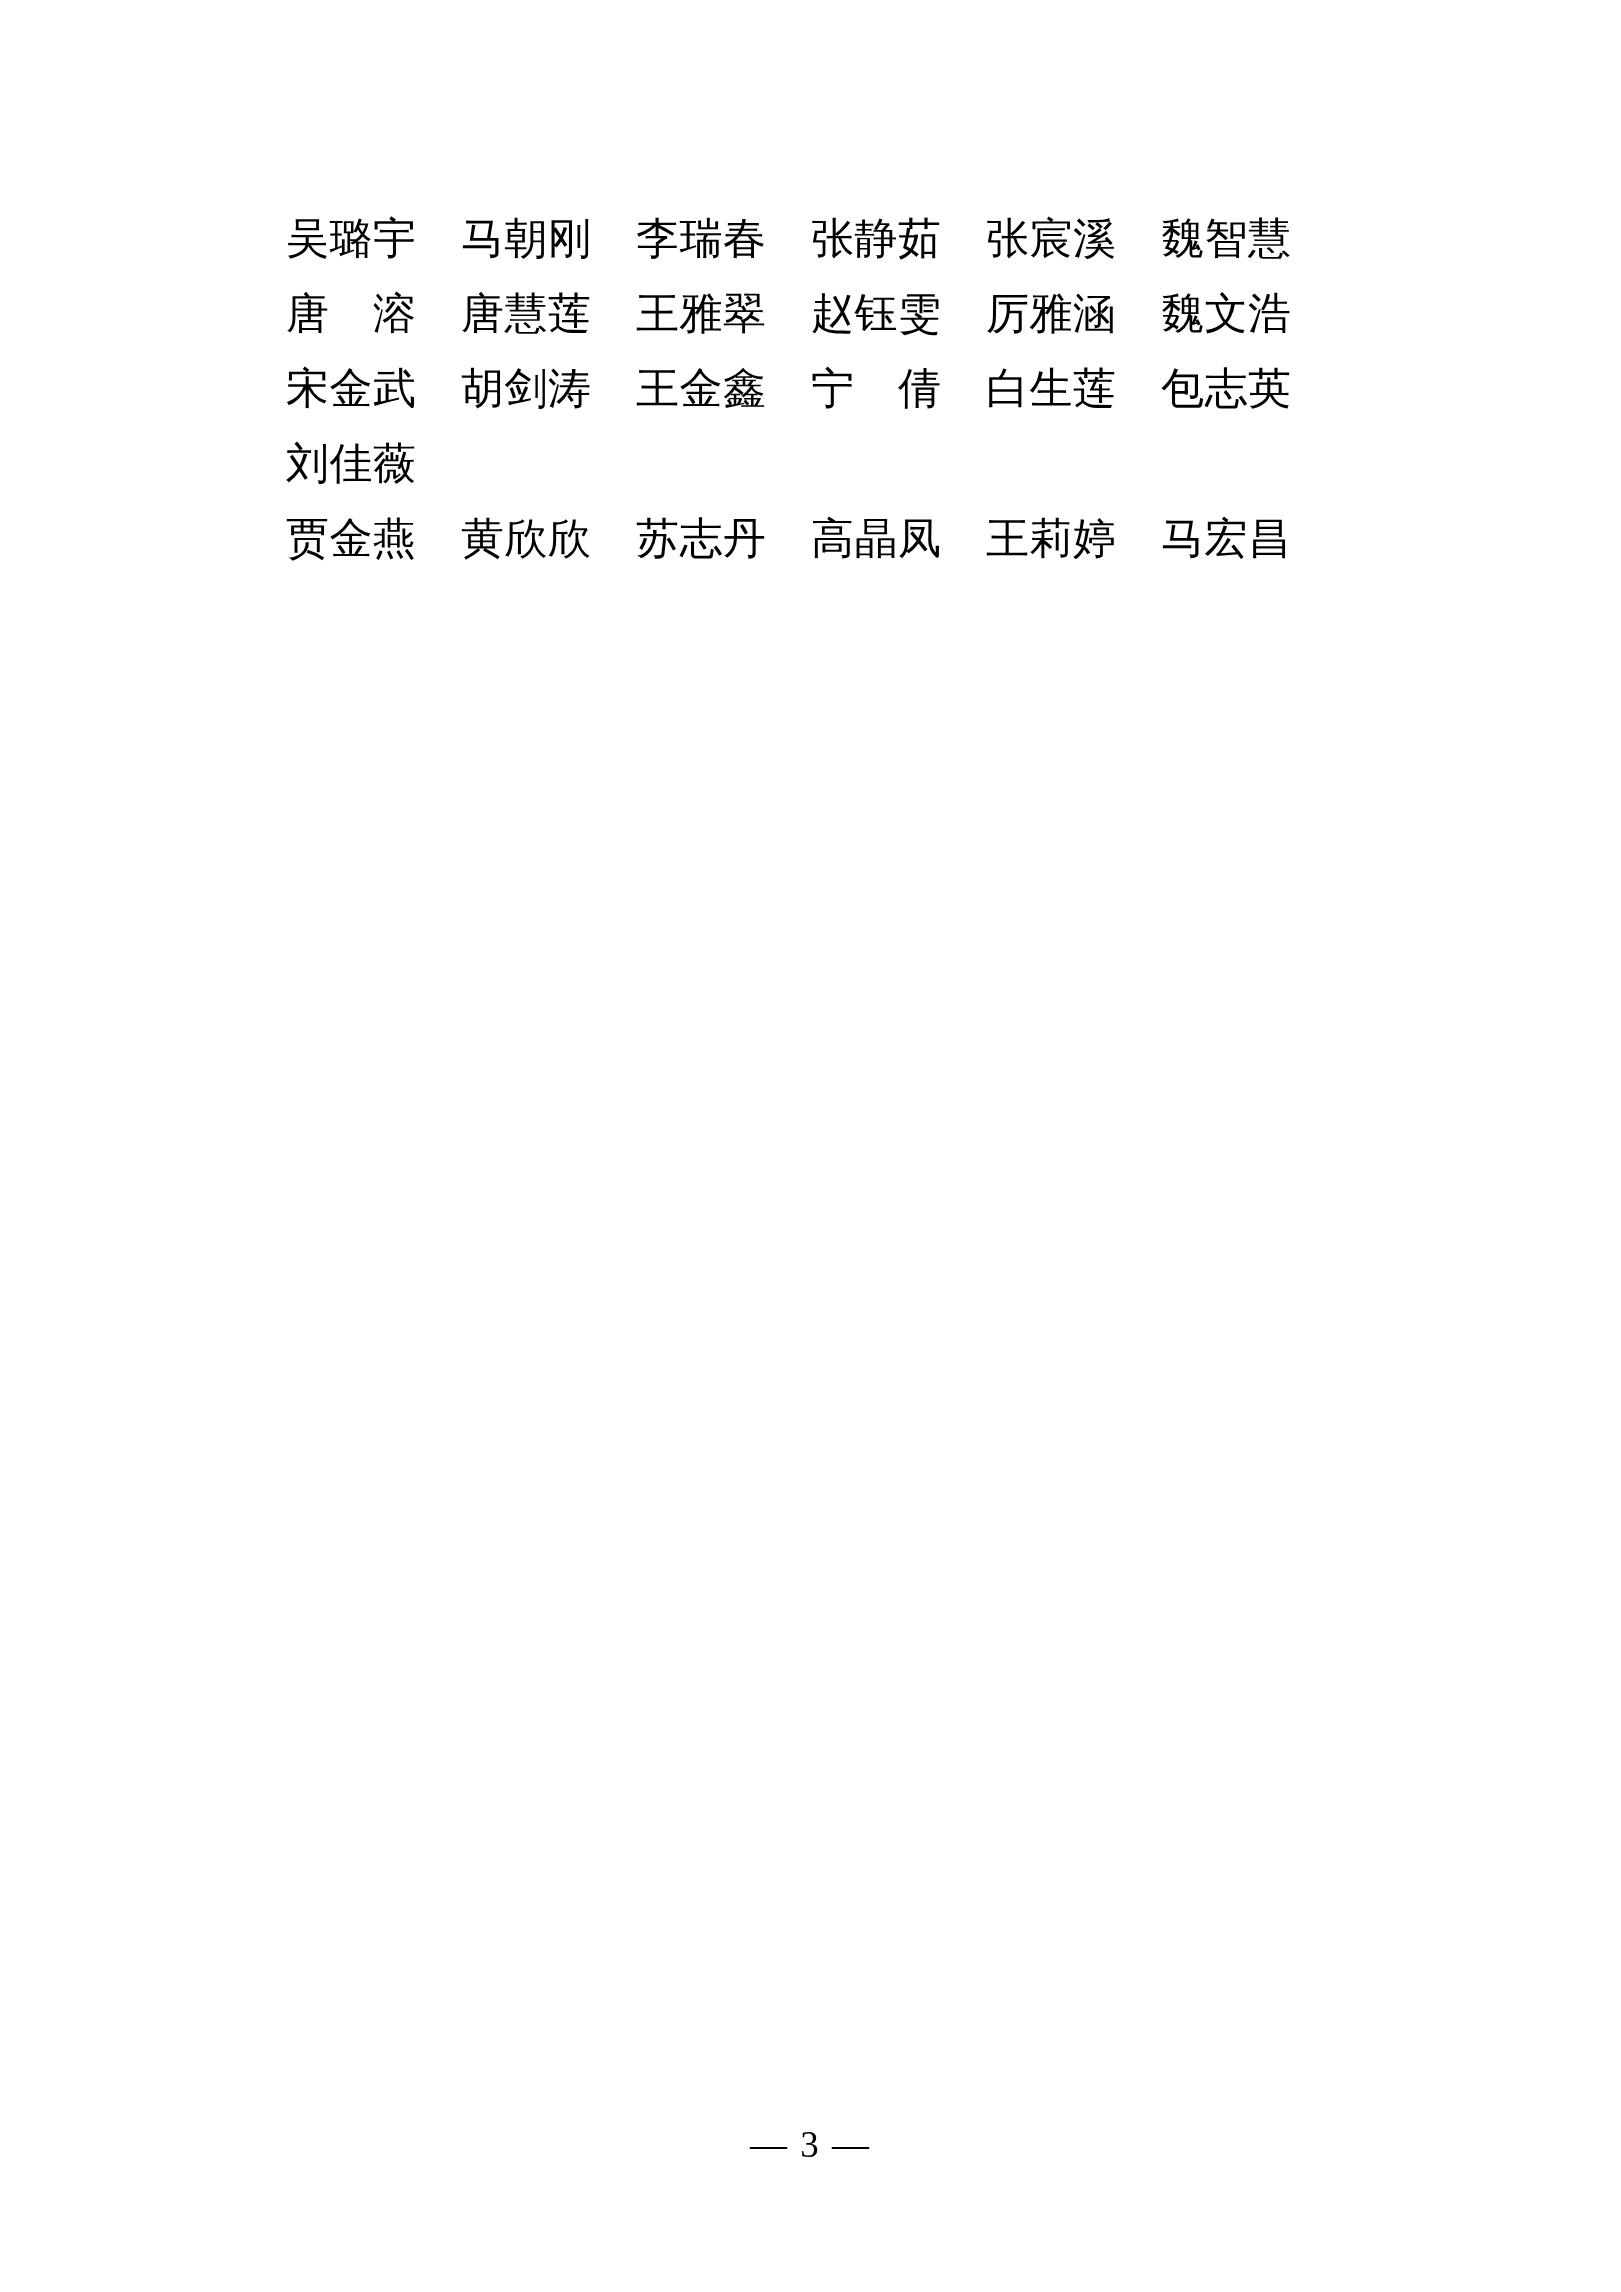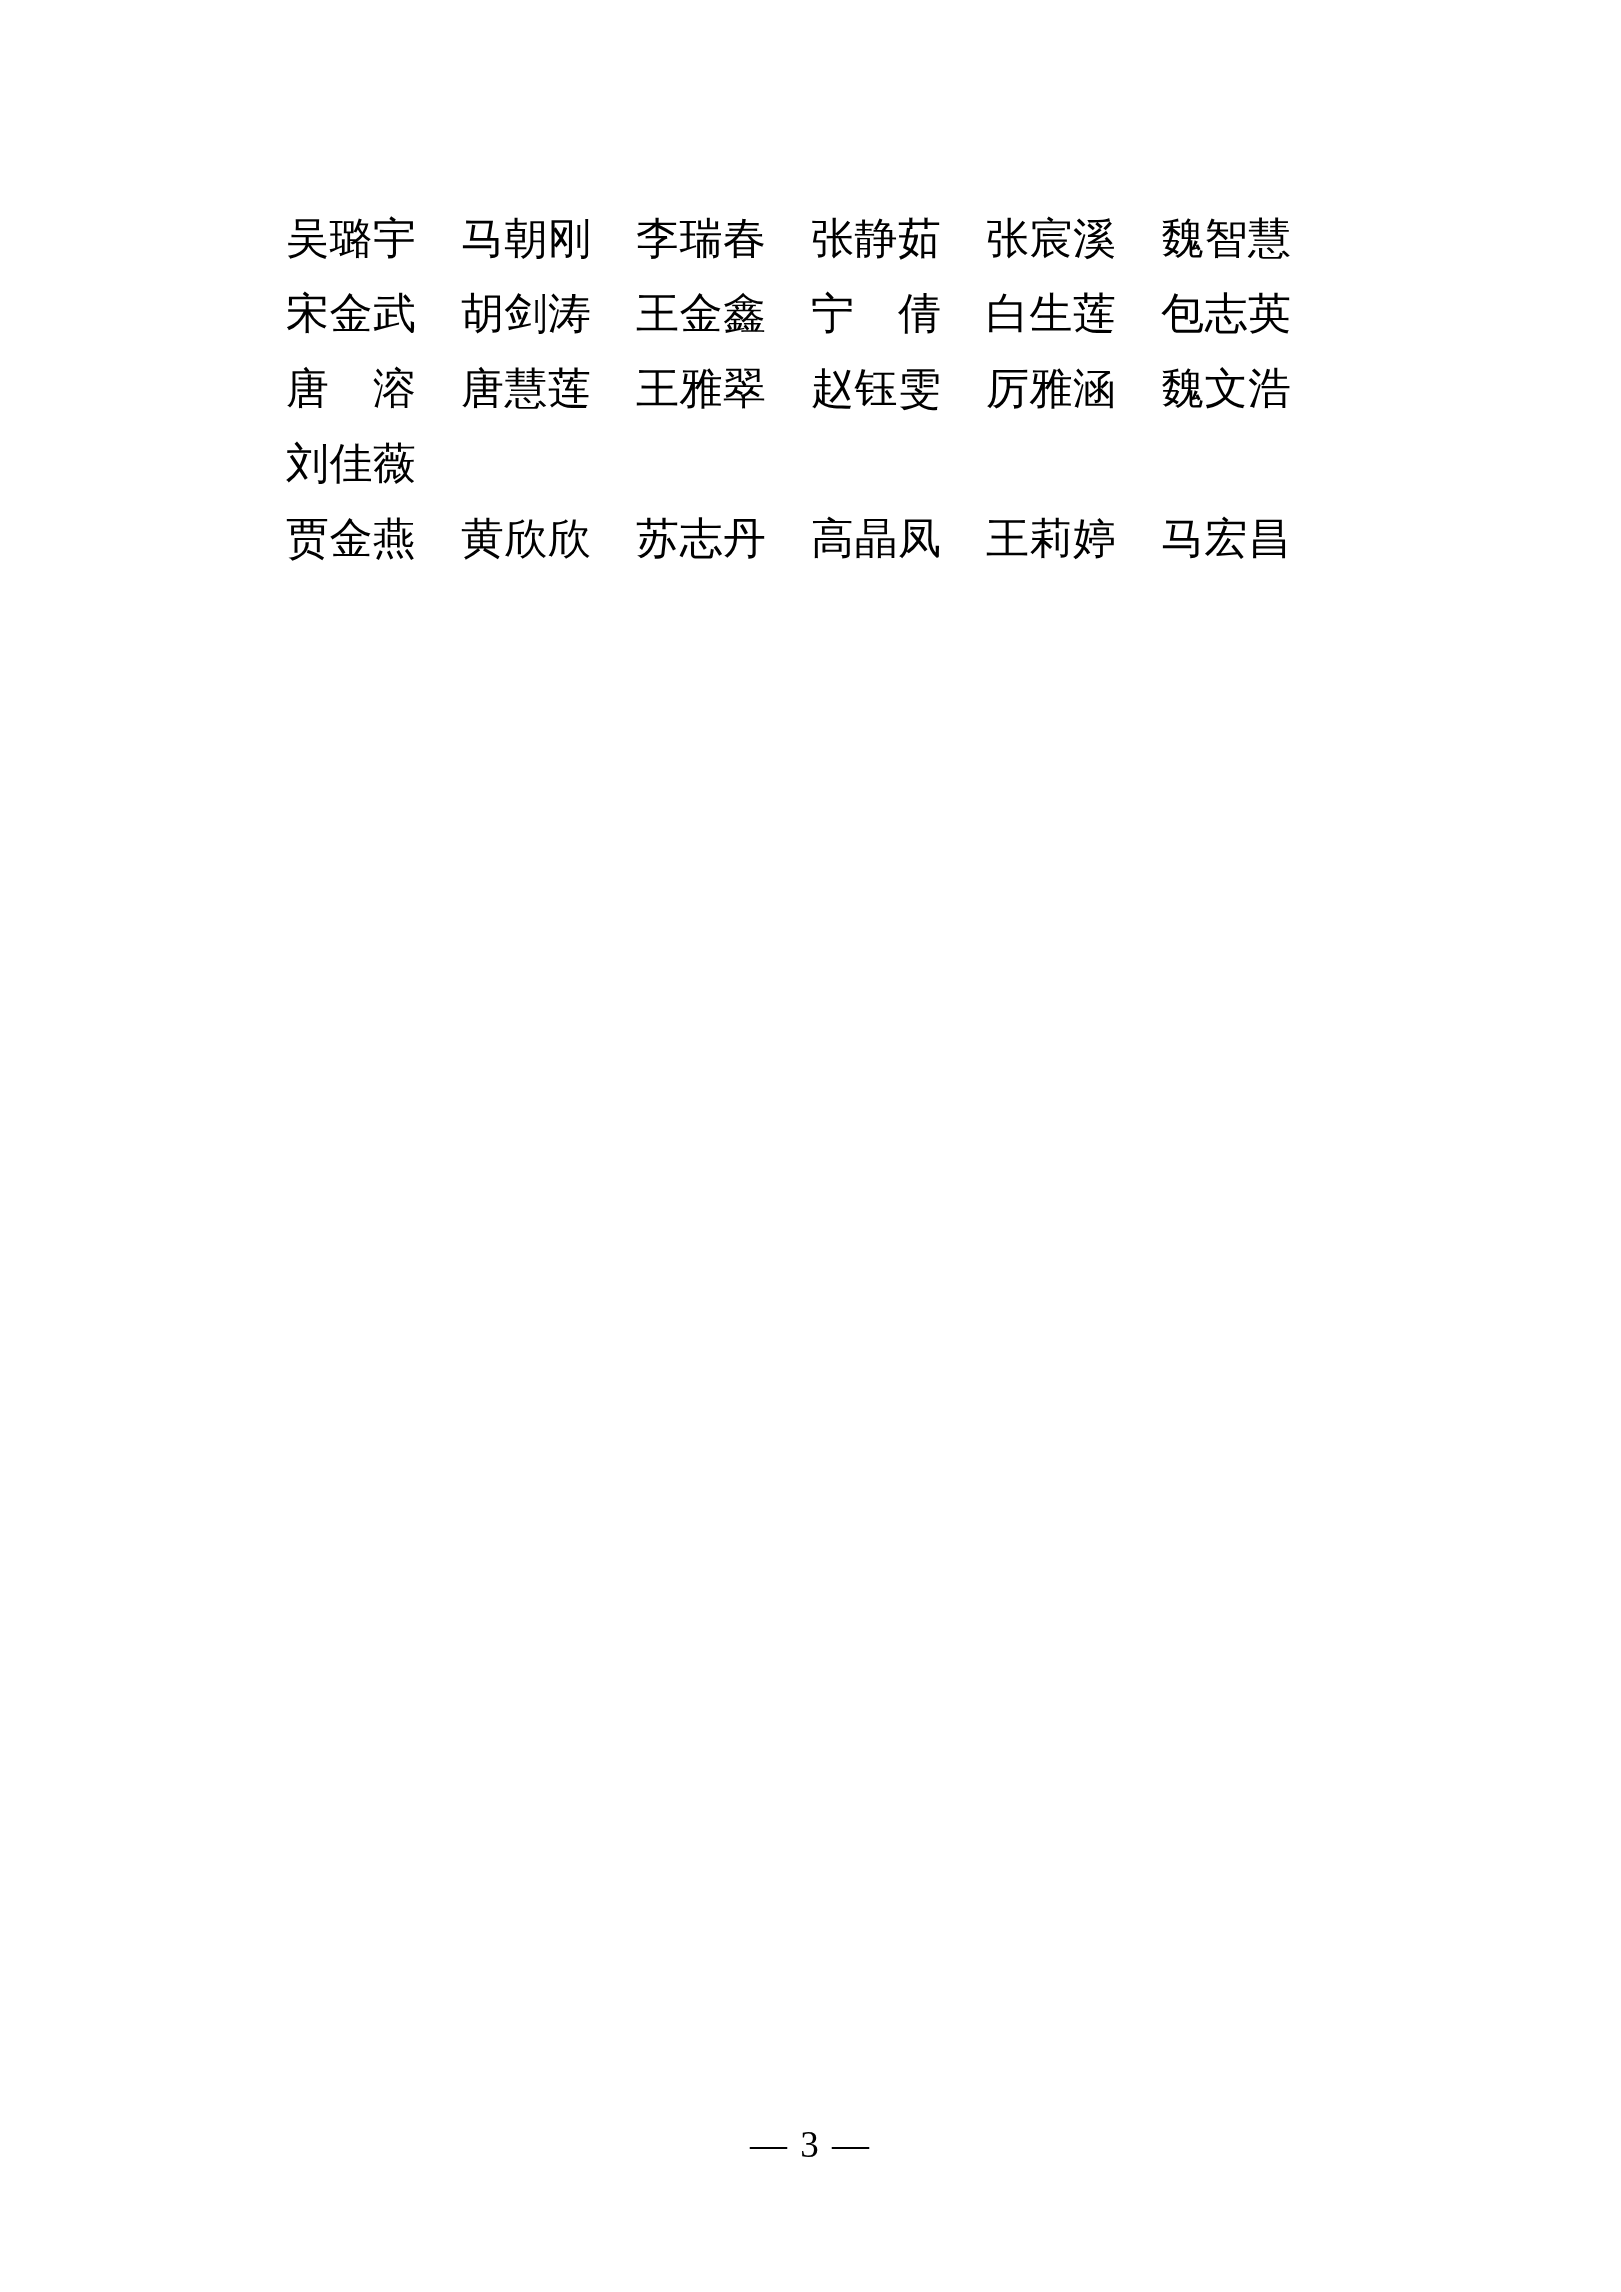--- a/index.html
+++ b/index.html
@@ -57,35 +57,35 @@
     <div class="name-row">
       <span class="name">吴璐宇</span>
       <span class="name">马朝刚</span>
       <span class="name">李瑞春</span>
       <span class="name">张静茹</span>
       <span class="name">张宸溪</span>
       <span class="name">魏智慧</span>
     </div>
 
     <div class="name-row">
+      <span class="name">唐　溶</span>
+      <span class="name">唐慧莲</span>
+      <span class="name">王雅翠</span>
+      <span class="name">赵钰雯</span>
+      <span class="name">厉雅涵</span>
+      <span class="name">魏文浩</span>
+    </div>
+
+    <div class="name-row">
       <span class="name">宋金武</span>
       <span class="name">胡剑涛</span>
       <span class="name">王金鑫</span>
       <span class="name">宁　倩</span>
       <span class="name">白生莲</span>
       <span class="name">包志英</span>
-    </div>
-
-    <div class="name-row">
-      <span class="name">唐　溶</span>
-      <span class="name">唐慧莲</span>
-      <span class="name">王雅翠</span>
-      <span class="name">赵钰雯</span>
-      <span class="name">厉雅涵</span>
-      <span class="name">魏文浩</span>
     </div>
 
     <div class="name-row">
       <span class="name">刘佳薇</span>
     </div>
 
     <div class="name-row">
       <span class="name">贾金燕</span>
       <span class="name">黄欣欣</span>
       <span class="name">苏志丹</span>

